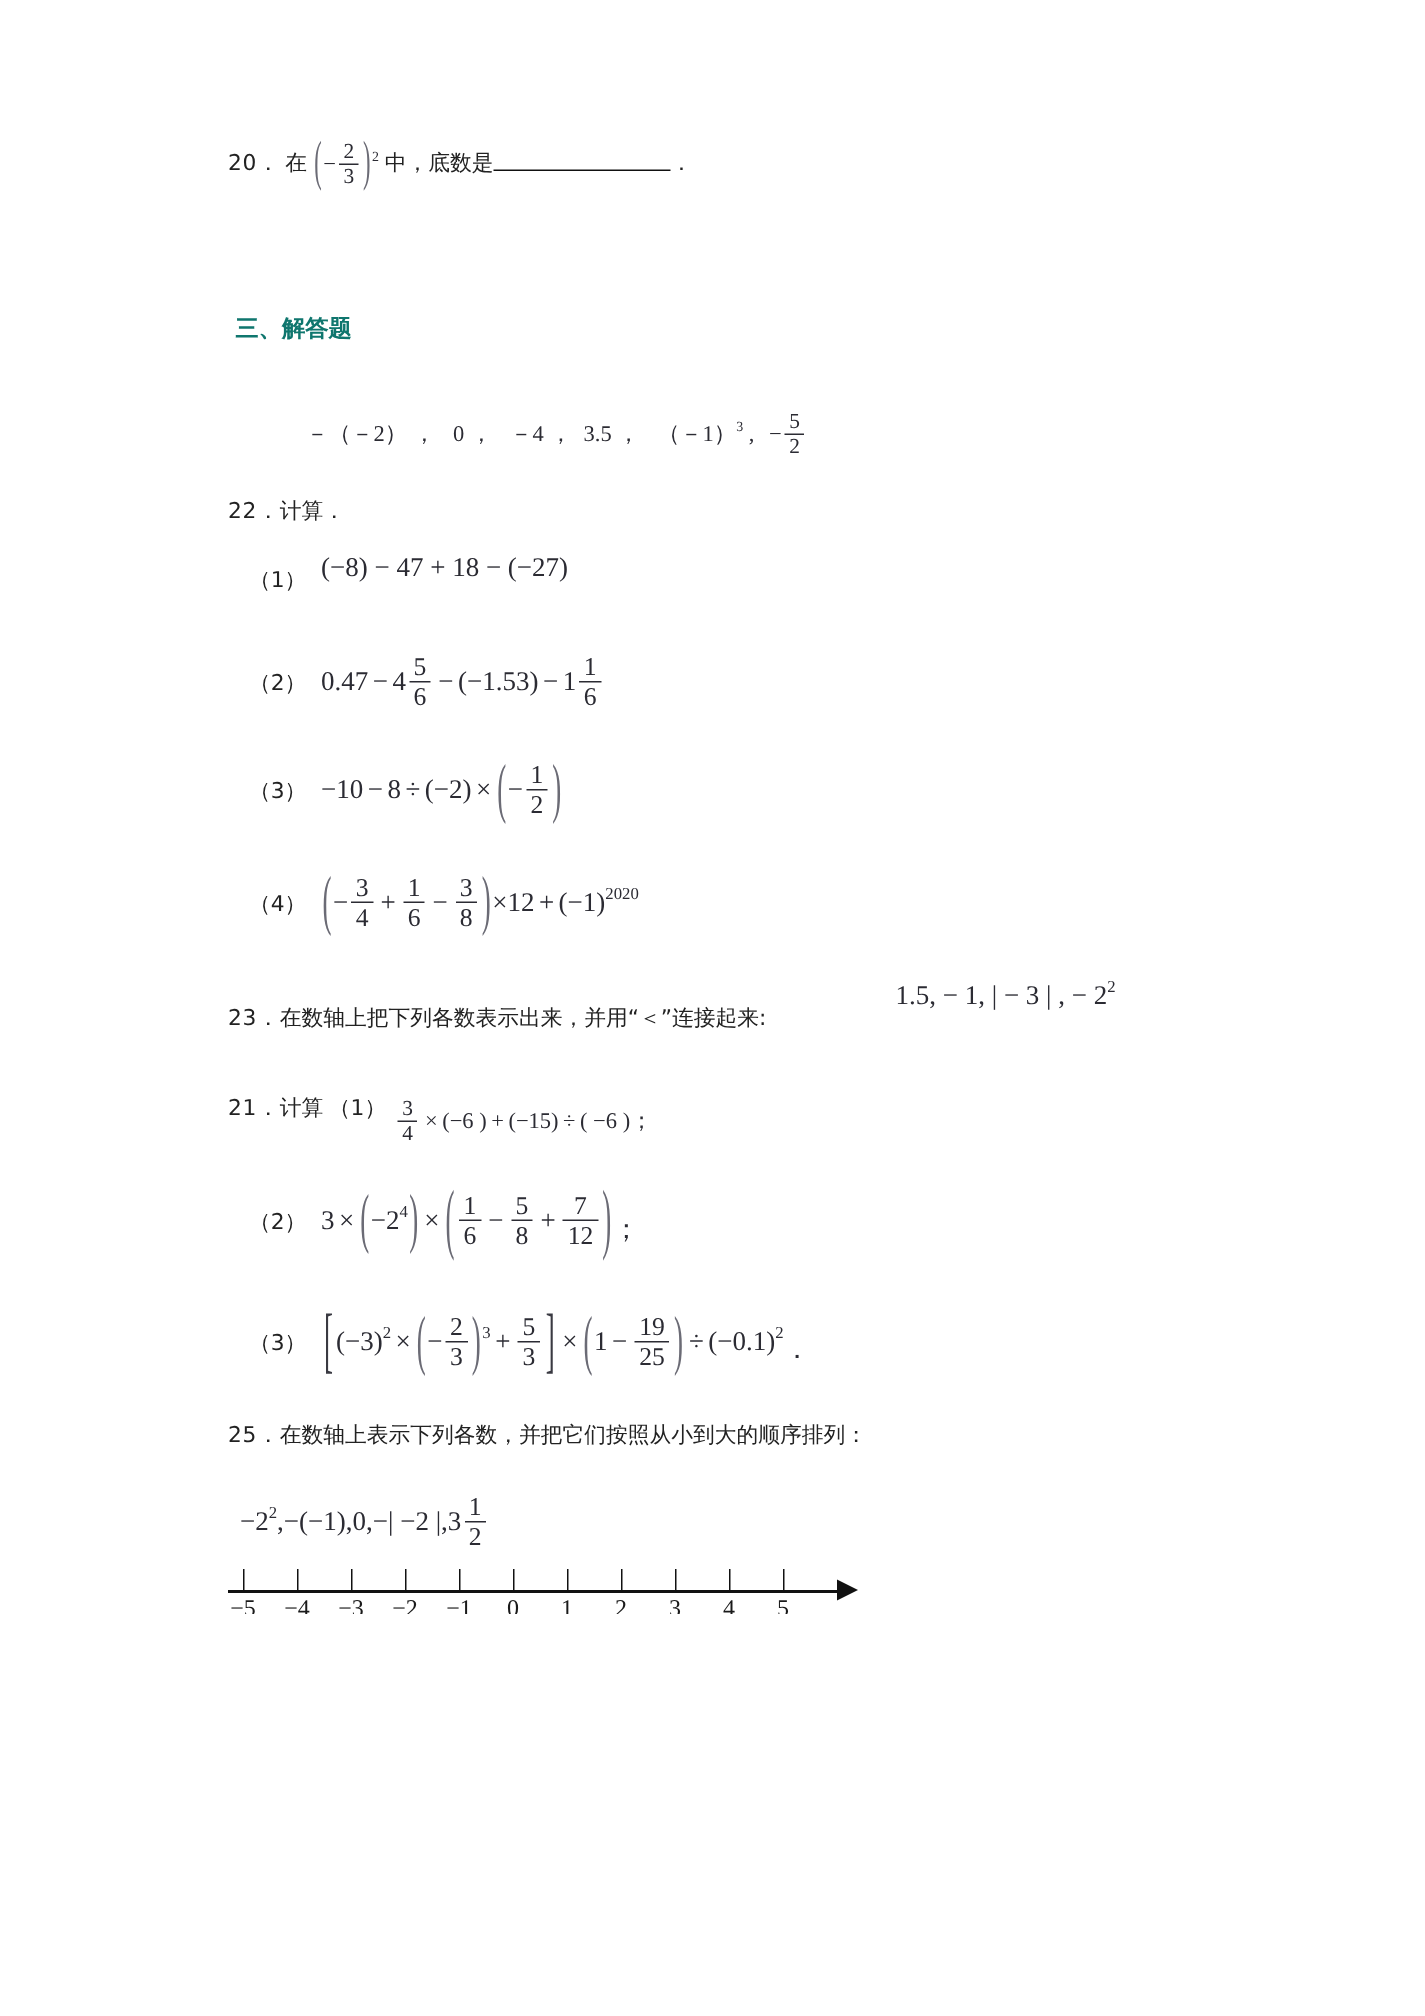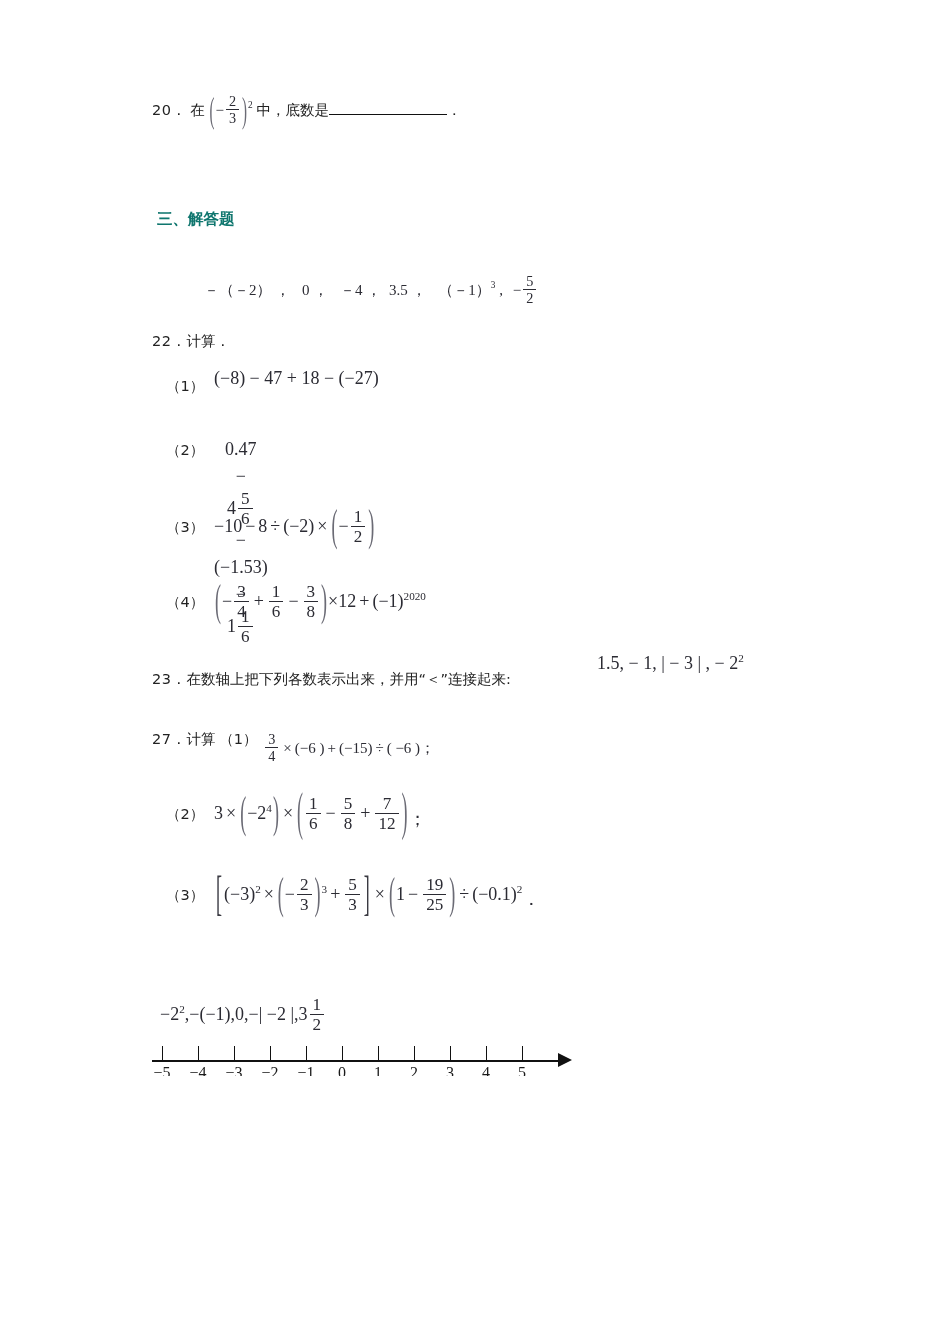--- a/index.html
+++ b/index.html
@@ -187,21 +187,21 @@
     <span class="cn qnum">22．</span><span class="cn">计算．</span>
   </div>
 
   <div class="qline" style="left:166px; top:372px;">
     <span class="cn">（1）</span>
     <span class="math small" style="margin-left:6px; position:relative; top:-7px;">(−8) − 47 + 18 − (−27)</span>
   </div>
 
   <div class="qline" style="left:166px; top:436px;">
     <span class="cn">（2）</span>
-    <span class="math small" style="margin-left:6px;flex-direction:column;">
+    <span class="math small" style="margin-left:6px;">
       <span>0.47</span>
       <span class="op">−</span>
       <span class="mixed">
         <span>4</span>
         <span class="frac">
           <span class="num">5</span>
           <span class="den">6</span>
         </span>
       </span>
       <span class="op">−</span>
@@ -268,21 +268,21 @@
     <span class="cn qnum">23．</span><span class="cn">在数轴上把下列各数表示出来，并用“＜”连接起来:</span>
   </div>
   <div class="qline" style="left:597px; top:650px;">
     <span class="math small">
       <span>1.5, − 1, | − 3 | , − 2</span>
         <span class="sup">2</span>
     </span>
   </div>
 
   <div class="qline" style="left:152px; top:728px;">
-    <span class="cn qnum">27．</span><span class="cn">计算</span>
+    <span class="cn qnum">21．</span><span class="cn">计算</span>
     <span class="cn">（1）</span>
     <span class="math" style="margin-left:2px;">
       <span class="frac">
         <span class="num">3</span>
         <span class="den">4</span>
       </span>
       <span class="op">×</span>
       <span>(−6 )</span>
       <span class="op">+</span>
       <span>(−15)</span>
@@ -352,20 +352,23 @@
         <span class="den">25</span>
       </span>
       <span class="paren">)</span>
       <span class="op">÷</span>
       <span>(−0.1)</span>
         <span class="sup">2</span>
       <span style="position:relative; top:5px;">．</span>
     </span>
   </div>
 
+  <div class="qline" style="left:152px; top:946px;">
+    <span class="cn qnum">25．</span><span class="cn">在数轴上表示下列各数，并把它们按照从小到大的顺序排列：</span>
+  </div>
 
   <div class="qline" style="left:160px; top:996px;">
     <span class="math small">
       <span>−2</span>
         <span class="sup">2</span>
       <span>,</span>
       <span>−(−1)</span>
       <span>,</span>
       <span>0</span>
       <span>,</span>

